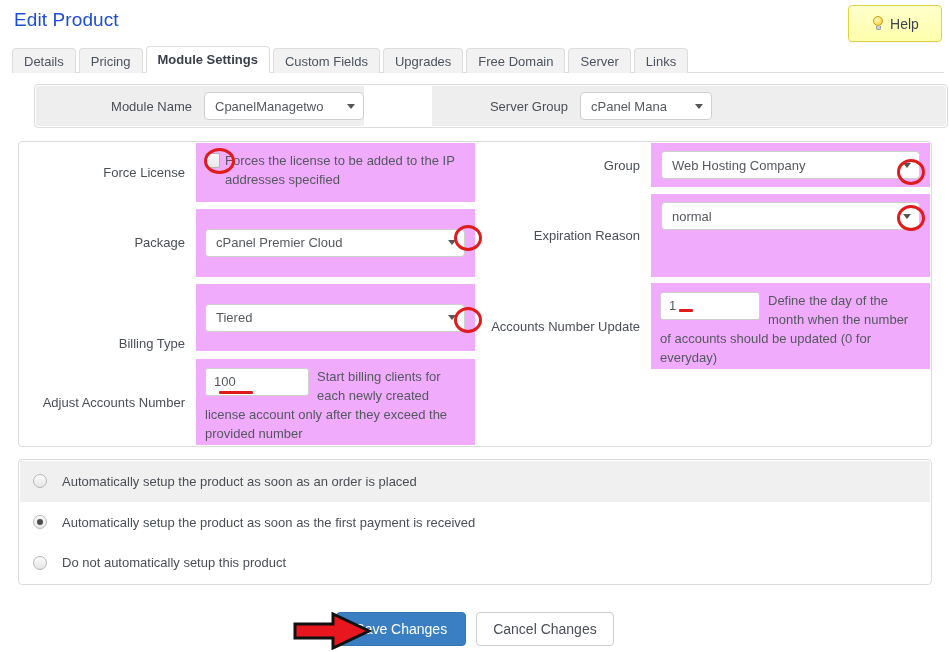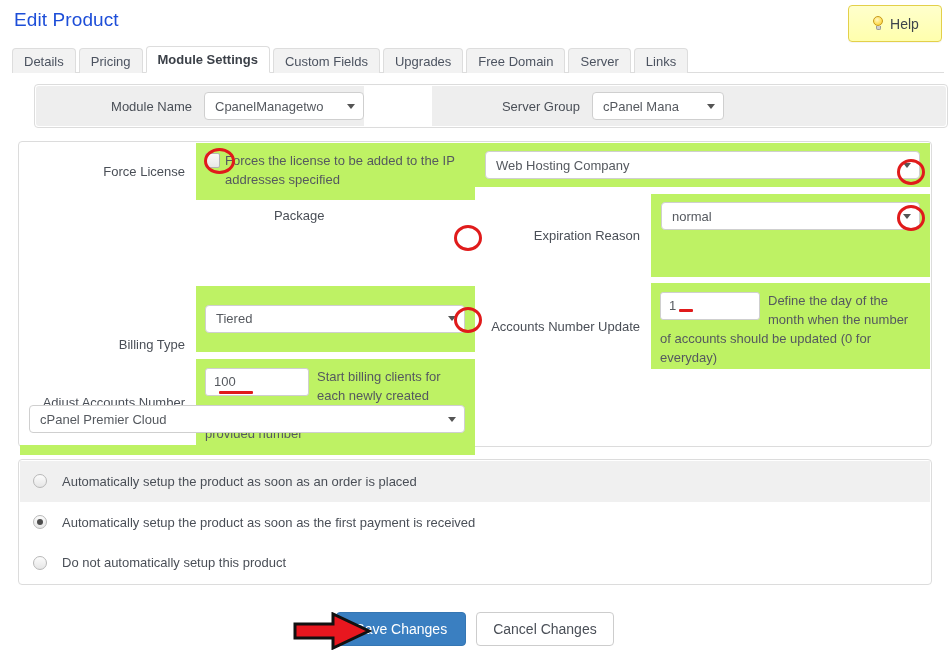--- a/index.html
+++ b/index.html
@@ -118,21 +118,21 @@
   .fcol { width:50%; display:flex; flex-direction:column; }
   .fcol.left { }
   .frow { display:flex; align-items:center; background:#ffffff; }
   .fcell-lbl {
     width:176px; flex:0 0 176px;
     text-align:right; padding-right:11px;
     font-size:13px; color:#4a4f57;
   }
   .fcell-ctl {
     flex:1 1 auto;
-    background:#bef264;
+    background:#f0abfc;
     align-self:stretch;
     display:flex; align-items:center;
     padding:9px 10px 9px 9px;
     min-height:100%;
   }
   .rowgap { height:8px; background:#ffffff; }
 
   .desc { font-size:13px; color:#55595f; line-height:1.45; }
 
   .chk {
@@ -243,21 +243,21 @@
   <div class="modrow">
     <div class="lbl">Module Name</div>
     <div class="ctl">
       <div class="sel sel-sm">
         <span class="val">CpanelManagetwo</span>
         <span class="caret"></span>
       </div>
     </div>
     <div class="spacer-white"></div>
     <div class="grow" style="display:flex;align-items:center;justify-content:flex-start;">
-      <div style="width:160px;text-align:right;padding-right:12px;">Server Group</div>
+      <div style="width:148px;text-align:right;padding-right:12px;">Server Group</div>
       <div class="sel sel-sm2">
         <span class="val">cPanel Mana</span>
         <span class="caret"></span>
       </div>
     </div>
   </div>
 </div>
 
 <div class="panel" id="panel-fields">
   <div class="fgrid">
@@ -266,21 +266,21 @@
 
       <div class="frow" style="height:62px;">
         <div class="fcell-lbl">Force License</div>
         <div class="fcell-ctl" style="align-items:flex-start;gap:2px;">
           <span class="chk"></span>
           <span class="desc" style="max-width:244px;">Forces the license to be added to the IP addresses specified</span>
         </div>
       </div>
       <div class="rowgap"></div>
 
-      <div class="frow" style="height:71px;flex-direction:column;">
+      <div class="frow" style="height:71px;">
         <div class="fcell-lbl">Package</div>
         <div class="fcell-ctl">
           <div class="sel" style="width:100%;">
             <span class="val">cPanel Premier Cloud</span>
             <span class="caret"></span>
           </div>
         </div>
       </div>
       <div class="rowgap"></div>
 
@@ -305,20 +305,21 @@
             <span>Start billing clients for each newly created license account only after they exceed the provided number</span>
           </div>
         </div>
       </div>
 
     </div>
 
     <div class="fcol right">
 
       <div class="frow" style="height:44px;">
+        <div class="fcell-lbl">Group</div>
         <div class="fcell-ctl" style="padding:7px 10px;">
           <div class="sel" style="width:100%;">
             <span class="val">Web Hosting Company</span>
             <span class="caret"></span>
           </div>
         </div>
       </div>
       <div class="rowgap" style="height:7px;"></div>
 
       <div class="frow" style="height:83px;">

